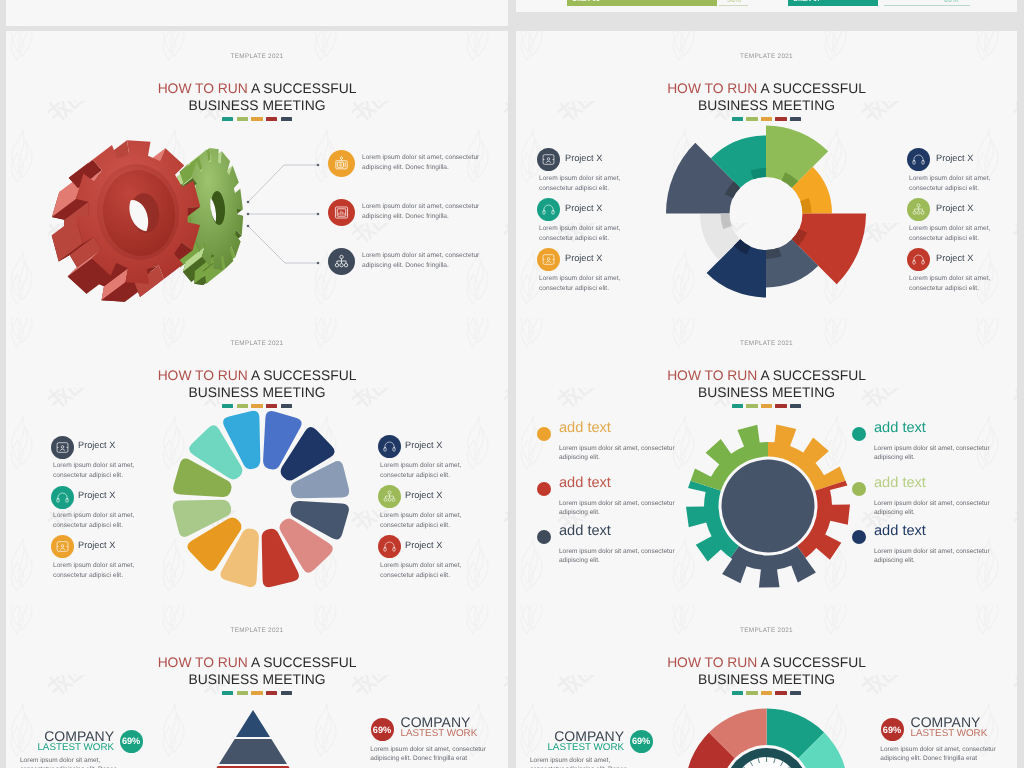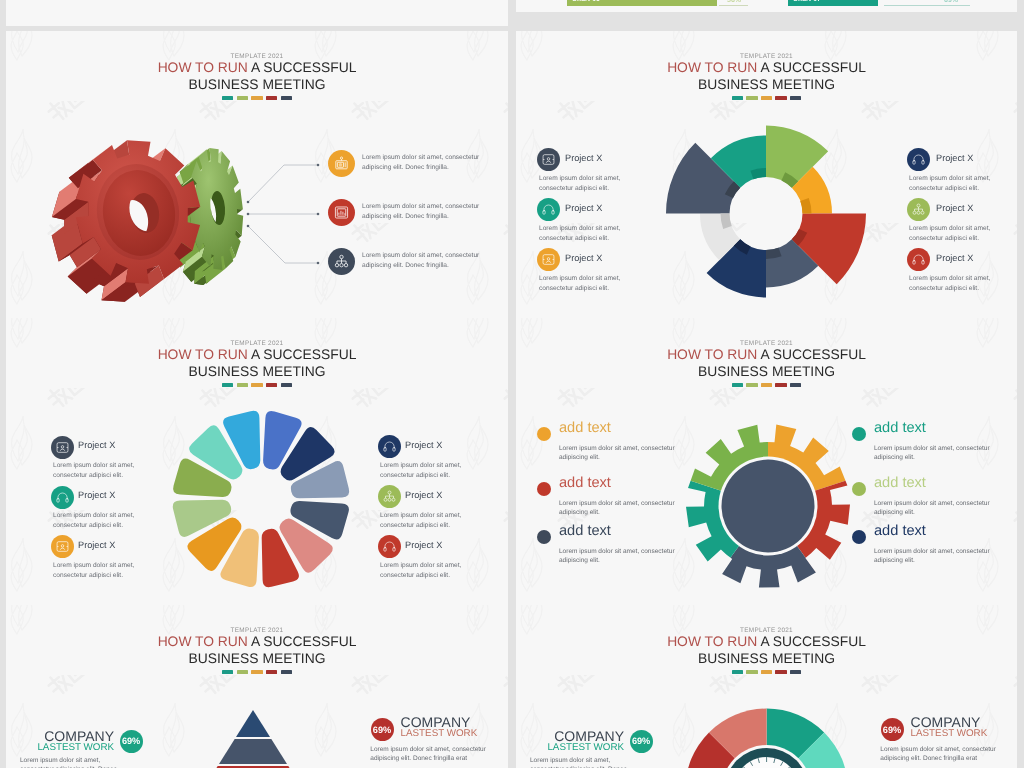--- a/index.html
+++ b/index.html
@@ -9,21 +9,21 @@
        -webkit-font-smoothing:antialiased;text-rendering:geometricPrecision;}
   .grid{position:absolute;left:0;top:0;width:1024px;height:768px;}
   .slide{position:absolute;background:#f7f7f7;overflow:hidden;}
 
   
   .wm{position:absolute;left:0;top:0;width:100%;height:100%;pointer-events:none;}
 
   
   .hdr{position:absolute;left:0;right:0;text-align:center;}
   .eyebrow{font-size:6.4px;letter-spacing:.28px;color:#939393;line-height:7px;}
-  .t1{font-size:13.85px;color:#2a2a2a;line-height:14px;white-space:nowrap;margin-top:0;}
+  .t1{font-size:13.85px;color:#2a2a2a;line-height:14px;white-space:nowrap;margin-top:21px;}
   .t1 .acc{color:#b0514c;}
   .t2{font-size:13.85px;color:#2a2a2a;line-height:14px;margin-top:3px;}
   .rules{display:flex;justify-content:center;gap:3.3px;margin-top:5.5px;}
   .rules i{display:block;width:11.3px;height:3.5px;border-radius:.6px;}
 
   
   .item{position:absolute;}
   .icirc{position:absolute;border-radius:50%;}
   .icirc svg{position:absolute;left:0;top:0;}
   .ititle{position:absolute;font-size:9.2px;color:#3b4450;white-space:nowrap;}

